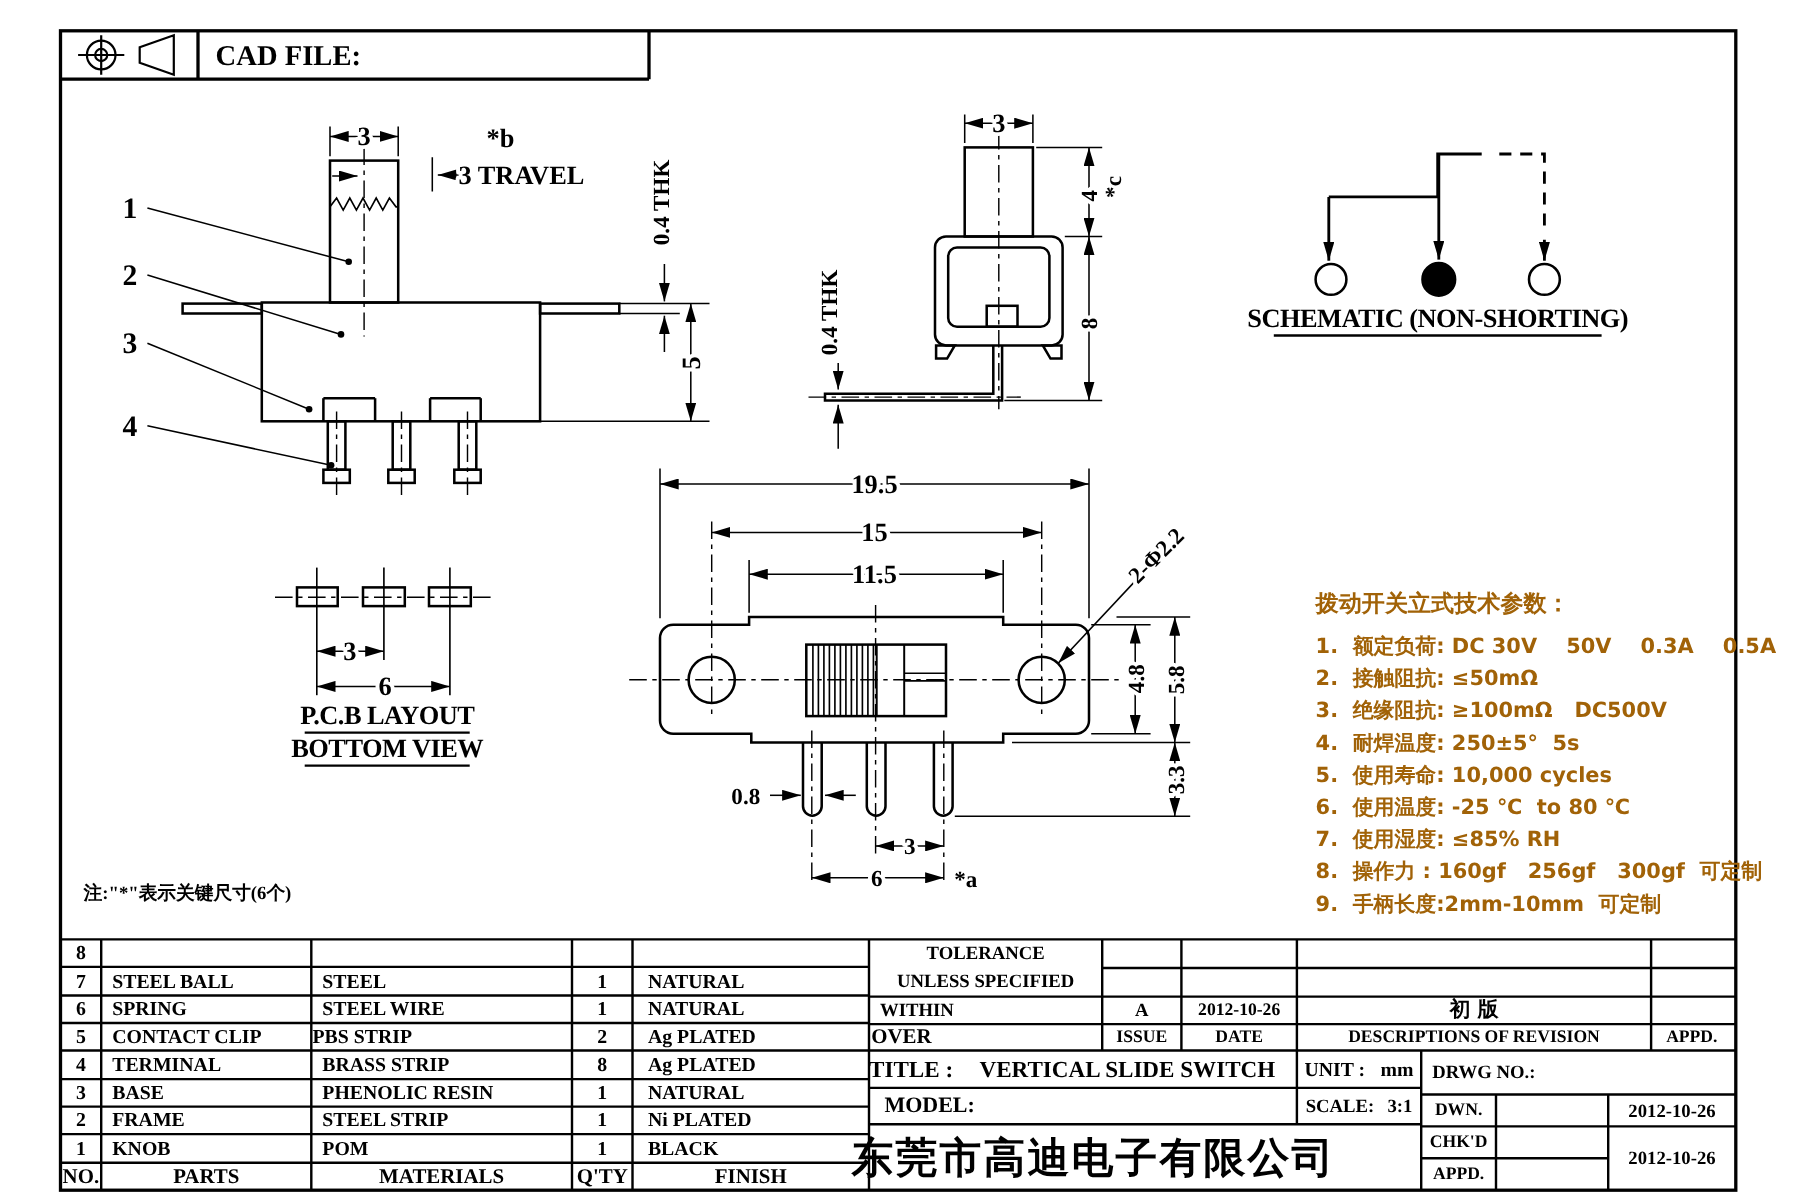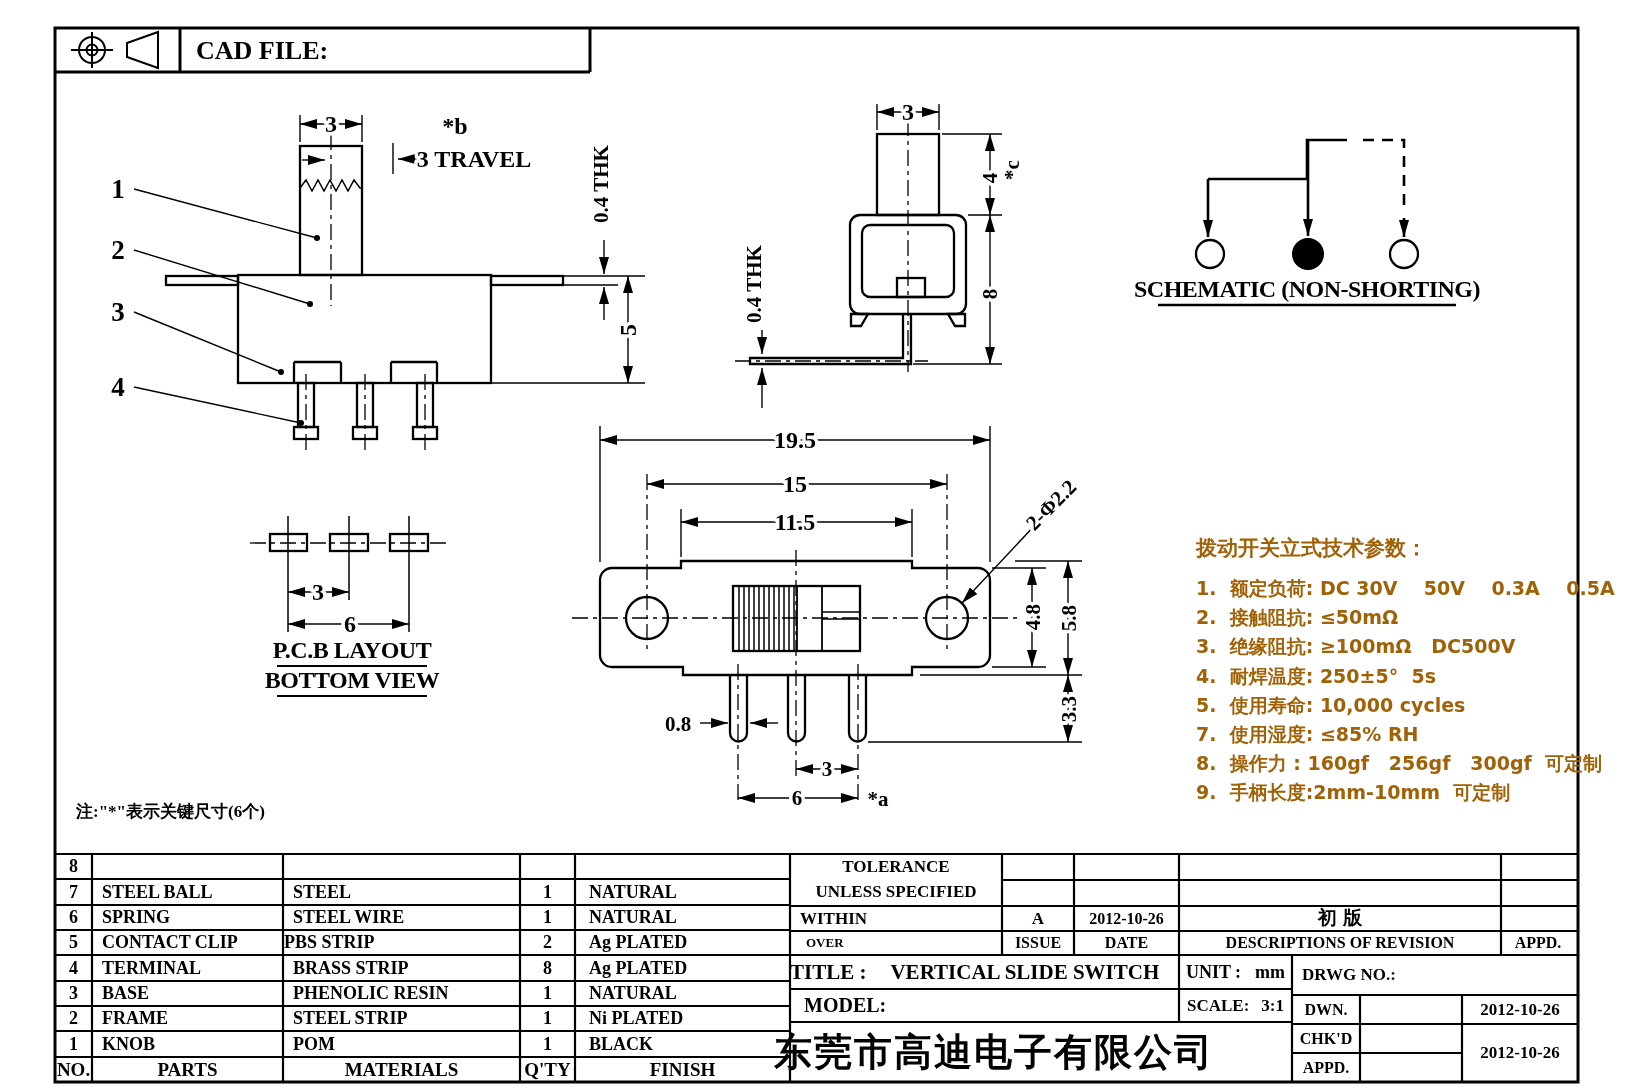--- a/index.html
+++ b/index.html
@@ -270,20 +270,21 @@
   </g>
 </svg>
 
 <div class="specs">
   <div class="sp-title">拨动开关立式技术参数：</div>
   <div class="sp-item">1.  额定负荷: DC 30V    50V    0.3A    0.5A</div>
   <div class="sp-item">2.  接触阻抗: ≤50mΩ</div>
   <div class="sp-item">3.  绝缘阻抗: ≥100mΩ   DC500V</div>
   <div class="sp-item">4.  耐焊温度: 250±5°  5s</div>
   <div class="sp-item">5.  使用寿命: 10,000 cycles</div>
+  <div class="sp-item">6.  使用温度: -25 ℃  to 80 ℃</div>
   <div class="sp-item">7.  使用湿度: ≤85% RH</div>
   <div class="sp-item">8.  操作力 : 160gf   256gf   300gf  可定制</div>
   <div class="sp-item">9.  手柄长度:2mm-10mm  可定制</div>
 </div>
 
 <div class="note">注:"*"表示关键尺寸(6个)</div>
 
 <div class="cell" style="left:55px;top:842px;width:37px;height:25px;">8</div>
 
 <div class="cell" style="left:55px;top:867px;width:37px;height:26px;">7</div>
@@ -332,21 +333,21 @@
 <div class="cell" style="left:92px;top:1045px;width:191px;height:25px;font-size:19px;">PARTS</div>
 <div class="cell" style="left:283px;top:1045px;width:237px;height:25px;font-size:19px;">MATERIALS</div>
 <div class="cell" style="left:520px;top:1045px;width:55px;height:25px;font-size:19px;border-radius:10px;">Q'TY</div>
 <div class="cell" style="left:575px;top:1045px;width:215px;height:25px;font-size:19px;">FINISH</div>
 
 <div class="cell" style="left:790px;top:842px;width:212px;height:52px;flex-direction:column;justify-content:center;font-size:17px;line-height:1.45;">
   <span>TOLERANCE</span>
   <span>UNLESS  SPECIFIED</span>
 </div>
 <div class="cell cl-left" style="left:790px;top:894px;width:212px;height:25px;padding-left:10px;font-size:17px;">WITHIN</div>
-<div class="cell cl-left" style="left:790px;top:919px;width:212px;height:23px;padding-left:16px;font-size:13px;">OVER</div>
+<div class="cell cl-left" style="left:790px;top:919px;width:212px;height:23px;padding-left:2px;font-size:19px;">OVER</div>
 <div class="cell" style="left:1002px;top:894px;width:72px;height:25px;font-size:17px;">A</div>
 <div class="cell" style="left:1002px;top:919px;width:72px;height:24px;font-size:16px;">ISSUE</div>
 <div class="cell" style="left:1074px;top:894px;width:105px;height:25px;font-size:16px;">2012-10-26</div>
 <div class="cell" style="left:1074px;top:919px;width:105px;height:24px;font-size:16px;">DATE</div>
 <div class="cell" style="left:1179px;top:894px;width:322px;height:23px;font-size:19px;font-family:'DejaVu Sans',sans-serif;">初  版</div>
 <div class="cell" style="left:1179px;top:919px;width:322px;height:24px;font-size:16px;">DESCRIPTIONS OF REVISION</div>
 <div class="cell" style="left:1501px;top:919px;width:74px;height:24px;font-size:16px;">APPD.</div>
 
 <div class="cell cl-left" style="left:790px;top:943px;width:389px;height:34px;font-size:21px;gap:24px;">
   <span>TITLE :</span>

